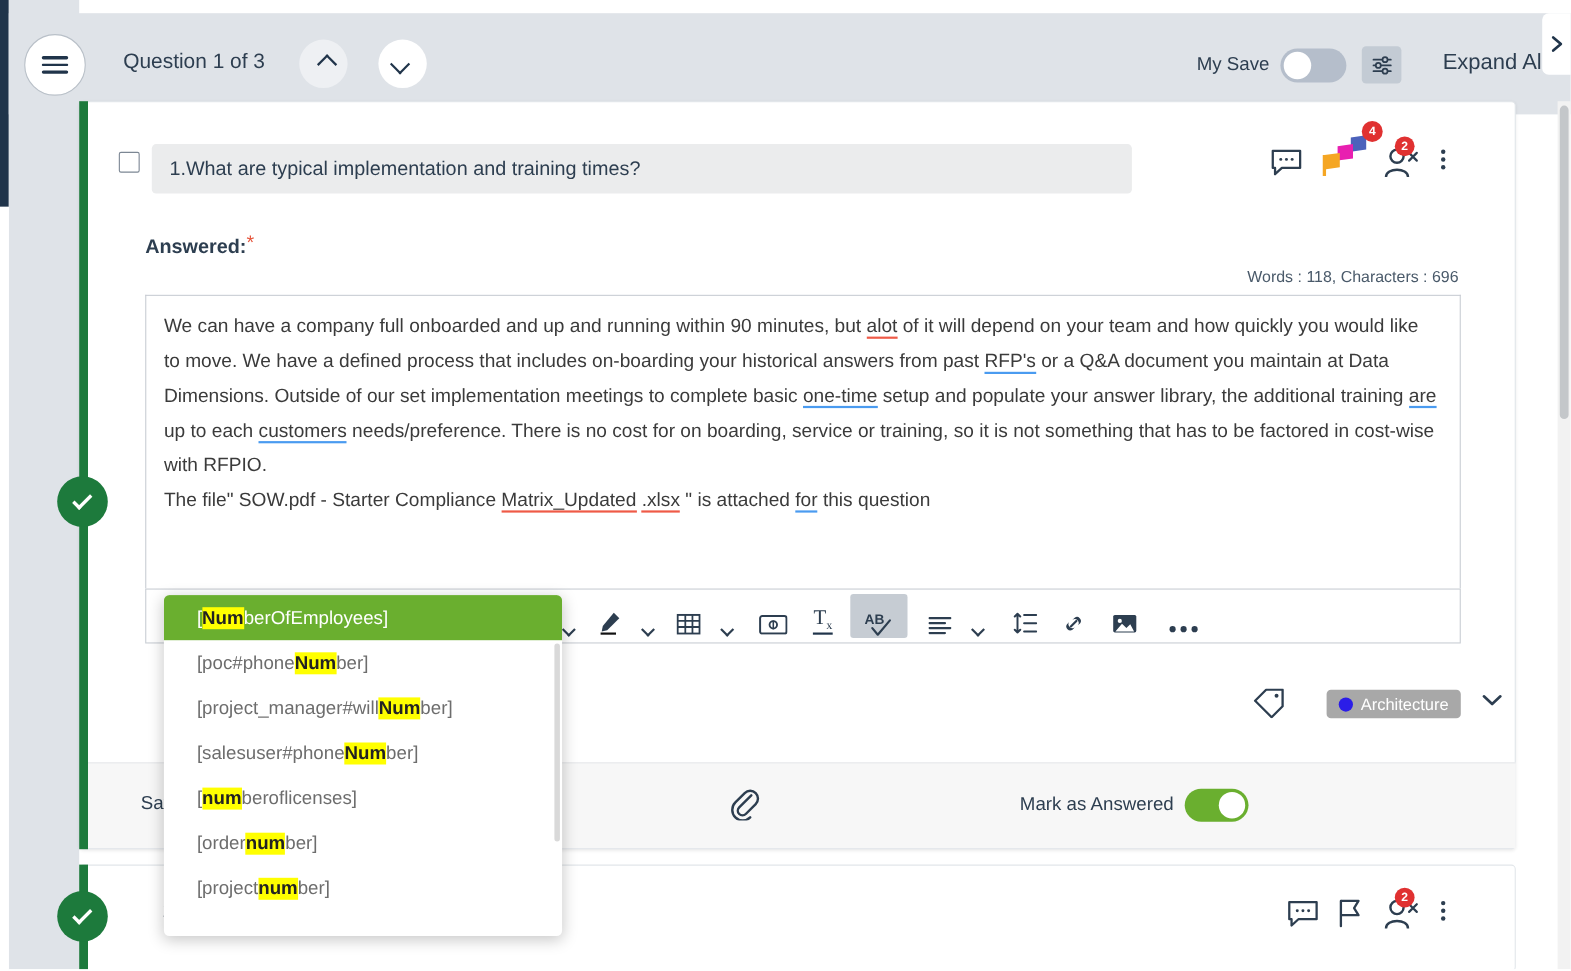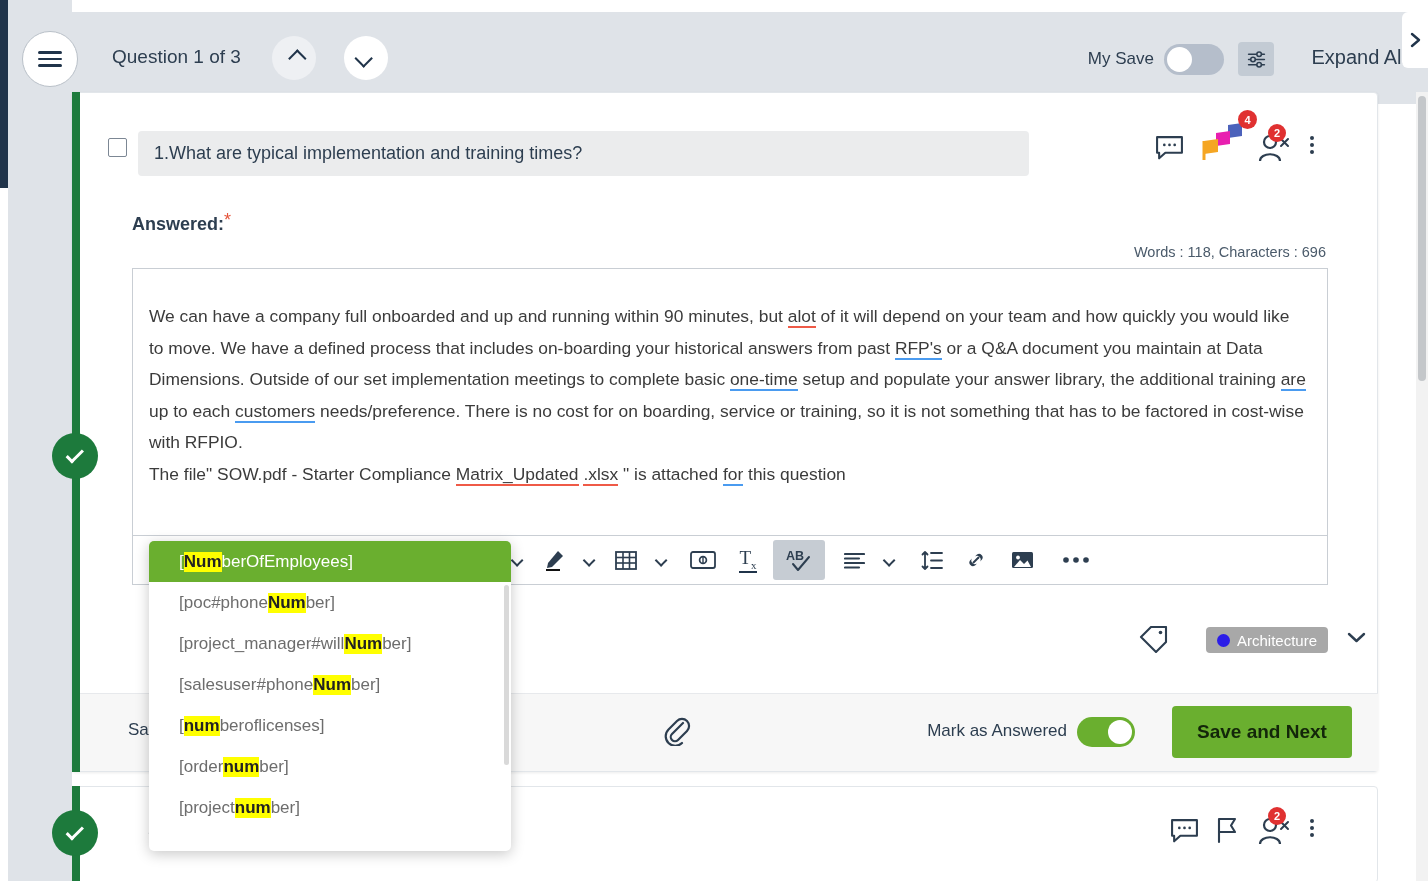--- a/index.html
+++ b/index.html
@@ -179,21 +179,21 @@
     position: absolute; right: 102px; top: 244px;
     font-size: 14.5px; color: #4a5a6a;
   }
 
   
   #editor-box {
     position: absolute; left: 132px; top: 268px;
     width: 1196px; height: 267px;
     border: 1px solid #c9ced4; border-bottom: none;
     background: #ffffff;
-    padding: 32px 20px 0 16px;
+    padding: 12px 20px 0 16px;
   }
   #editor-body {
     font-size: 17.4px; line-height: 31.5px; color: #3b3b3b;
     font-family: "Liberation Sans", sans-serif;
   }
   .u-red  { border-bottom: 2.4px solid #ef5a47; }
   .u-blue { border-bottom: 2.4px solid #4a9bf0; }
   #attachment-line { margin-top: 0px; }
   #typed-token-line { margin-top: 18px; position: relative; }
   #typed-token { border-bottom: 2.4px solid #4a9bf0; }
@@ -207,21 +207,21 @@
     position: absolute; left: 132px; top: 535px;
     width: 1196px; height: 50px;
     border: 1px solid #c9ced4;
     background: #ffffff;
     display: flex; align-items: center;
     padding-left: 10px;
     gap: 6px;
   }
   .tb-btn {
     width: 30px; height: 34px;
-    display: flex; align-items: center; justify-content: center;
+    display: flex; align-items: flex-end; justify-content: center;
     color: #2d3e50; cursor: pointer; font-size: 17px;
     flex: 0 0 auto;
   }
   .tb-btn.active { background: #c6ccd3; border-radius: 3px; width: 52px; height: 40px; }
   .tb-caret {
     width: 9px; height: 9px;
     border-left: 2px solid #2d3e50; border-bottom: 2px solid #2d3e50;
     transform: rotate(-45deg) translate(-1px,-1px);
   }
 
@@ -575,21 +575,20 @@
   <div id="save-draft-button">Save</div>
   <div id="attach-file-button">
     <svg width="29" height="32" viewBox="0 0 29 32">
       <path d="M21 9 L10 20 A4.2 4.2 0 0 0 16 26 L25 17 A7 7 0 0 0 15 7 L6.5 15.5 A9.5 9.5 0 0 0 20 29" fill="none" stroke="#2d3e50" stroke-width="2.2" stroke-linecap="round"></path>
     </svg>
   </div>
   <div id="mark-answered-label">Mark as Answered</div>
   <div id="mark-answered-toggle">
     <div class="knob"></div>
   </div>
-  <button id="save-next-button">Save and Next</button>
 </div>
 
 <div id="card2"></div>
 <div id="card2-green-bar"></div>
 <div id="status-check-2">
   <div class="tick"></div>
 </div>
 <div id="question2-number">2.</div>
 
 <div id="comment2-icon-btn">

